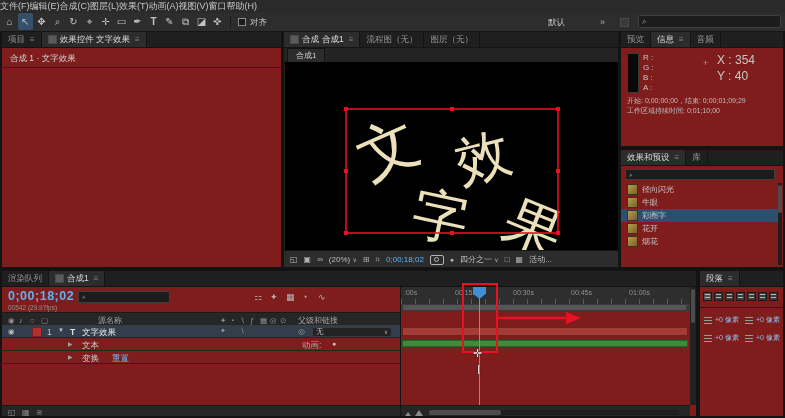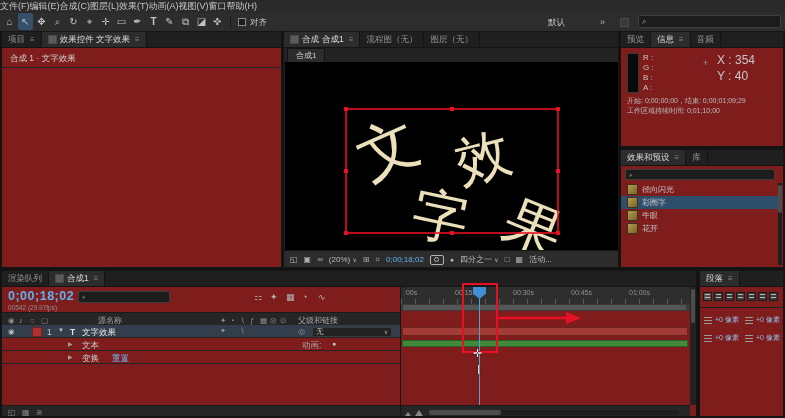--- a/index.html
+++ b/index.html
@@ -194,31 +194,35 @@
   </div>
   <div class="inputbox abs" style="left:4px;top:19px;width:150px;height:11px">
     <span class="ic" style="font-size:7px">⌕</span>
     <input style="">
   </div>
   <div class="abs" style="left:0;top:33px;width:158px">
     <div class="fxrow">
         <span class="fxic"></span>
         <span>径向闪光</span>
       </div>
+    <div class="fxrow">
+        <span class="fxic"></span>
+        <span>牛眼</span>
+      </div>
     <div class="fxrow sel">
         <span class="fxic"></span>
         <span>彩圈字</span>
       </div>
     <div class="fxrow">
         <span class="fxic"></span>
-        <span>牛眼</span>
+        <span>花开</span>
       </div>
     <div class="fxrow">
         <span class="fxic"></span>
-        <span>花开</span>
+        <span>烟花</span>
       </div>
   </div>
   <div class="abs" style="right:1px;top:33px;width:4px;height:82px;background:#1e1e1e">
     <div class="scrollthumb" style="left:0;top:2px;width:4px;height:28px"></div>
   </div>
 </div>
 
 <div class="panel" style="left:1px;top:270px;width:696px;height:147px">
   <div class="tabbar">
     <div class="tab">

